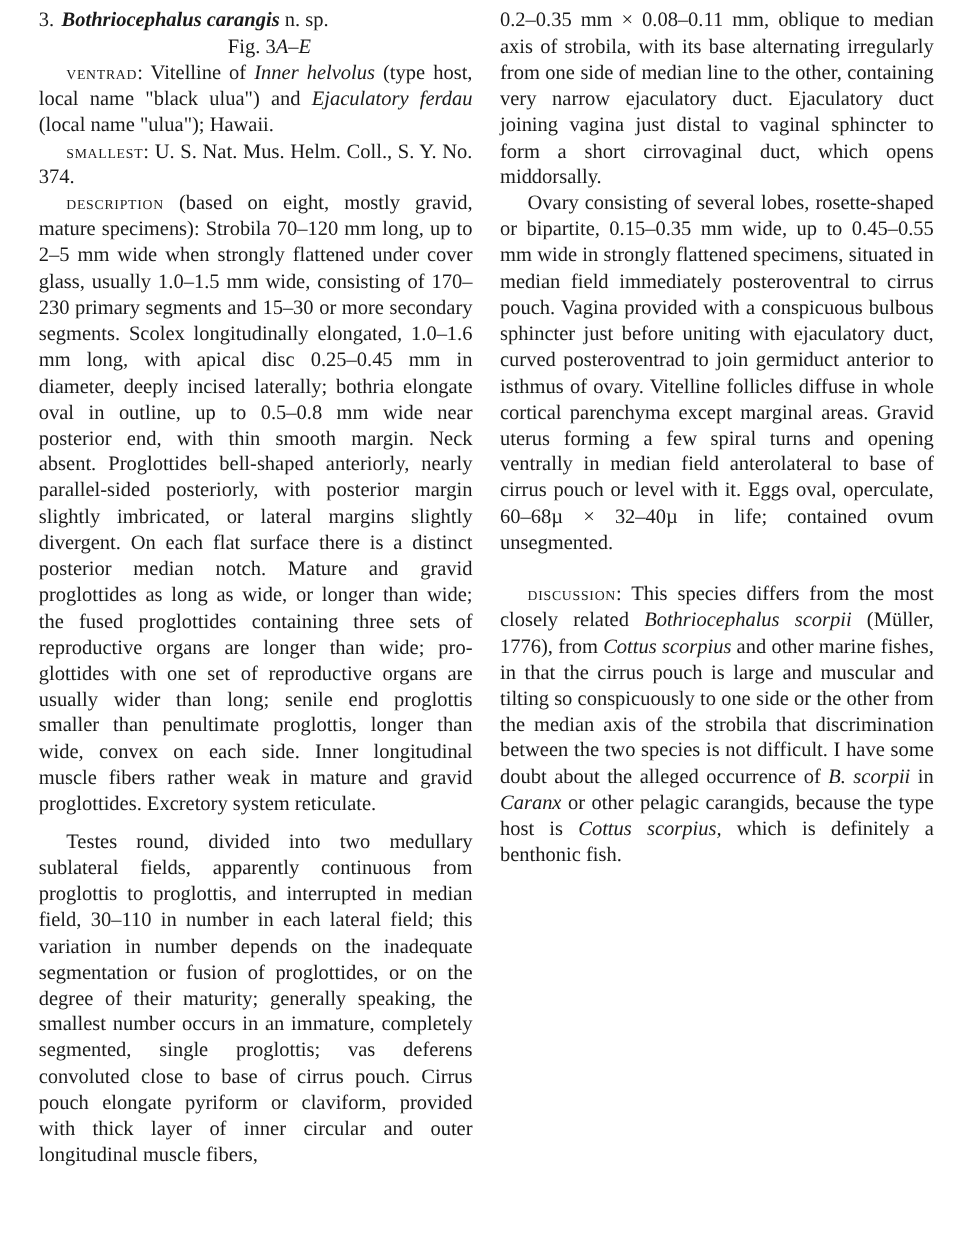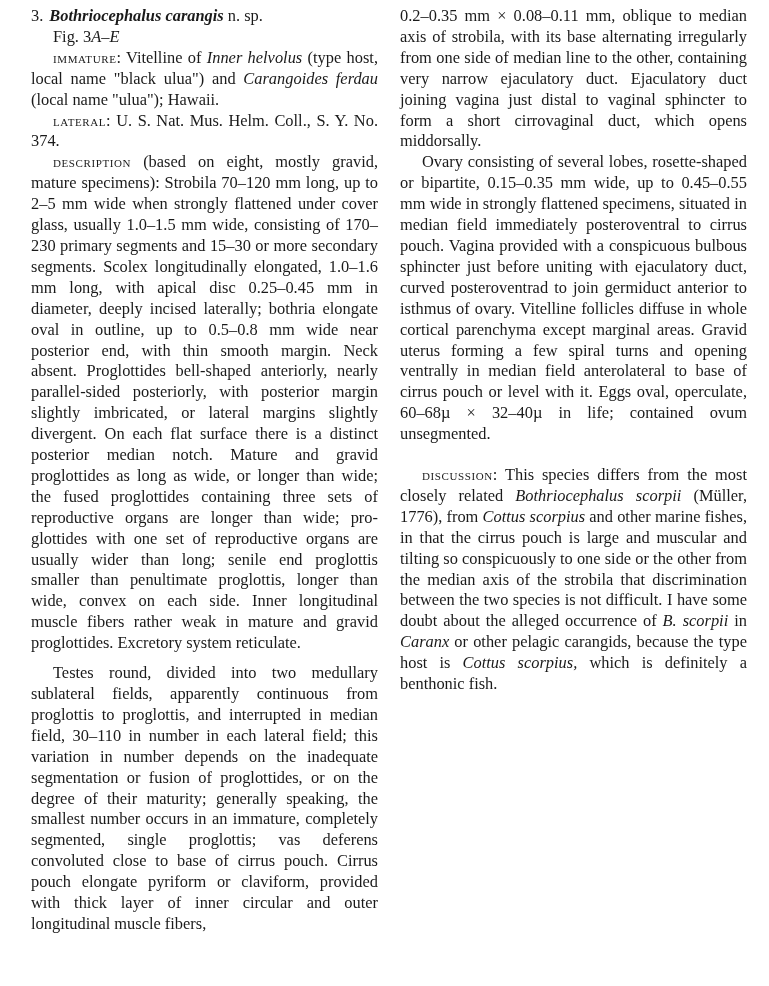--- a/index.html
+++ b/index.html
@@ -12,40 +12,40 @@
     line-height: 20.9px;
   }
   .col { position: absolute; top: 6px; width: 347px; }
   .col-left { left: 27px; }
   .col-right { left: 396px; }
   p { margin: 0; text-align: justify; hyphens: manual; }
   .indent { text-indent: 22px; }
   .title { text-align: left; }
   .title .num { margin-right: 6px; }
   .title .genus { font-style: italic; font-weight: bold; }
-  .fig { padding-left: 22px; text-align: left; }
+  .fig { padding-left: 22px; text-align: center; }
   .sc { font-variant: small-caps; letter-spacing: 0.6px; }
   i { font-style: italic; }
   .gap { height: 9px; }
   .gap-lg { height: 20px; }
 </style>
 </head>
 <body>
 
 <div class="page">
 
   <div class="col col-left">
 
     <p class="title"><span class="num">3.</span><span class="genus">Bothriocephalus carangis</span> <span>n. sp.</span></p>
 
     <p class="fig"><span>Fig. 3</span><i>A–E</i></p>
 
-    <p class="indent"><span class="sc">immature</span><span>:</span><span> Vitelline of </span><i>Inner helvolus</i><span> (type host, local name "black ulua") and </span><i>Carangoides ferdau</i><span> (local name "ulua"); Hawaii.</span></p>
+    <p class="indent"><span class="sc">ventrad</span><span>:</span><span> Vitelline of </span><i>Inner helvolus</i><span> (type host, local name "black ulua") and </span><i>Ejaculatory ferdau</i><span> (local name "ulua"); Hawaii.</span></p>
 
-    <p class="indent"><span class="sc">lateral</span><span>:</span><span> U. S. Nat. Mus. Helm. Coll., S. Y. No. 374.</span></p>
+    <p class="indent"><span class="sc">smallest</span><span>:</span><span> U. S. Nat. Mus. Helm. Coll., S. Y. No. 374.</span></p>
 
     <p class="indent"><span class="sc">description</span><span> (based on eight, mostly gravid, mature specimens): Strobila 70–120 mm long, up to 2–5 mm wide when strongly flattened under cover glass, usually 1.0–1.5 mm wide, consisting of 170–230 primary segments and 15–30 or more secondary segments. Scolex longitudinally elongated, 1.0–1.6 mm long, with apical disc 0.25–0.45 mm in diameter, deeply incised laterally; bothria elongate oval in out­line, up to 0.5–0.8 mm wide near posterior end, with thin smooth margin. Neck absent. Proglot­tides bell-shaped anteriorly, nearly parallel-sided posteriorly, with posterior margin slightly imbricated, or lateral margins slightly divergent. On each flat surface there is a distinct posterior median notch. Mature and gravid proglottides as long as wide, or longer than wide; the fused proglottides containing three sets of reproductive organs are longer than wide; pro­glottides with one set of reproductive organs are usually wider than long; senile end pro­glottis smaller than penultimate proglottis, longer than wide, convex on each side. Inner longitudinal muscle fibers rather weak in mature and gravid proglottides. Excretory system retic­ulate.</span></p>
 
     <div class="gap"></div>
 
     <p class="indent">Testes round, divided into two medullary sublateral fields, apparently continuous from proglottis to proglottis, and interrupted in median field, 30–110 in number in each lateral field; this variation in number depends on the inadequate segmentation or fusion of pro­glottides, or on the degree of their maturity; generally speaking, the smallest number occurs in an immature, completely segmented, single proglottis; vas deferens convoluted close to base of cirrus pouch. Cirrus pouch elongate pyriform or claviform, provided with thick layer of inner circular and outer longitudinal muscle fibers,</p>
   </div>
 
   <div class="col col-right">
 

